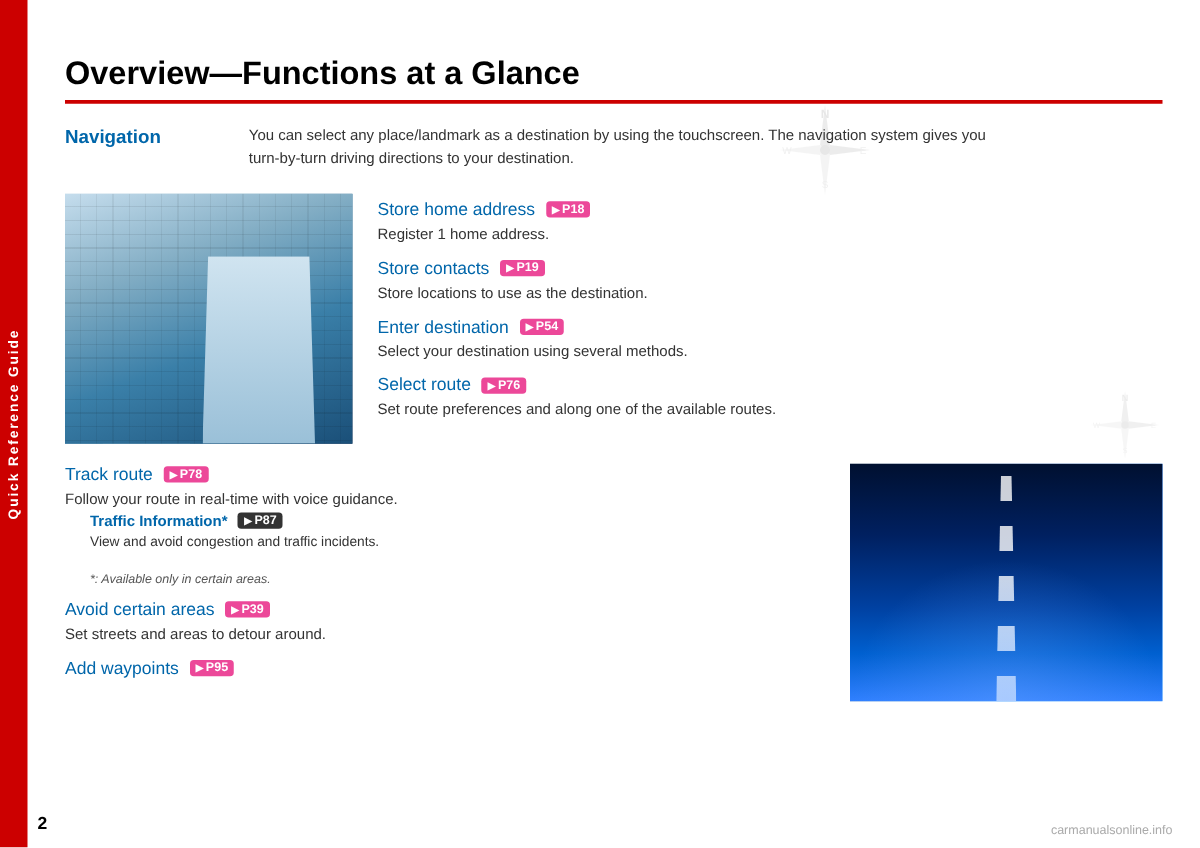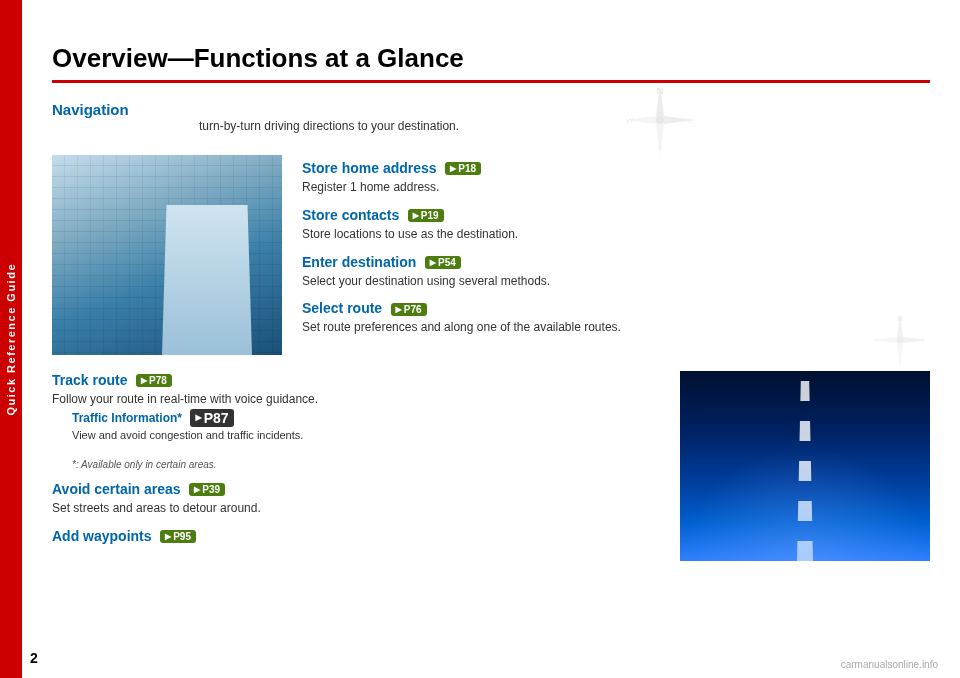--- a/index.html
+++ b/index.html
@@ -145,31 +145,31 @@
       flex: 1;
       padding-top: 4px;
     }
 
     .feature-item {
       margin-bottom: 10px;
     }
 
     .feature-title {
       font-size: 14px;
-      font-weight: bold;
+      font-weight: normal;
       color: #0066aa;
       display: inline;
       text-align: right;
     }
 
     .feature-badge {
       display: inline-flex;
       align-items: center;
       margin-left: 4px;
-      background: #4d7c0f;
+      background: #ec4899;
       color: #fff;
       font-size: 10px;
       font-weight: bold;
       padding: 1px 5px;
       border-radius: 3px;
       vertical-align: middle;
     }
 
     .feature-badge::before {
       content: '▶';
@@ -211,21 +211,21 @@
       color: #0066aa;
       display: inline;
     }
 
     .sub-feature-badge {
       display: inline-flex;
       align-items: center;
       margin-left: 4px;
       background: #333;
       color: #fff;
-      font-size: 14px;
+      font-size: 10px;
       font-weight: bold;
       padding: 1px 5px;
       border-radius: 3px;
       vertical-align: middle;
     }
 
     .sub-feature-badge::before {
       content: '▶';
       font-size: 8px;
       margin-right: 2px;
@@ -343,21 +343,21 @@
   <span class="left-tab-text">Quick Reference Guide</span>
 </div>
 
 <div class="main">
 
   <div class="page-title">Overview—Functions at a Glance</div>
 
   <div class="nav-section">
     <div class="nav-label">Navigation</div>
     <div class="nav-description">
-      <br>
+      <span>You can select any place/landmark as a destination by using the touchscreen. The navigation system gives you</span><br>
       <span>turn-by-turn driving directions to your destination.</span>
     </div>
   </div>
 
   <div class="upper-content">
 
     <div class="building-image">
       <div class="building-img-inner"></div>
     </div>
 

